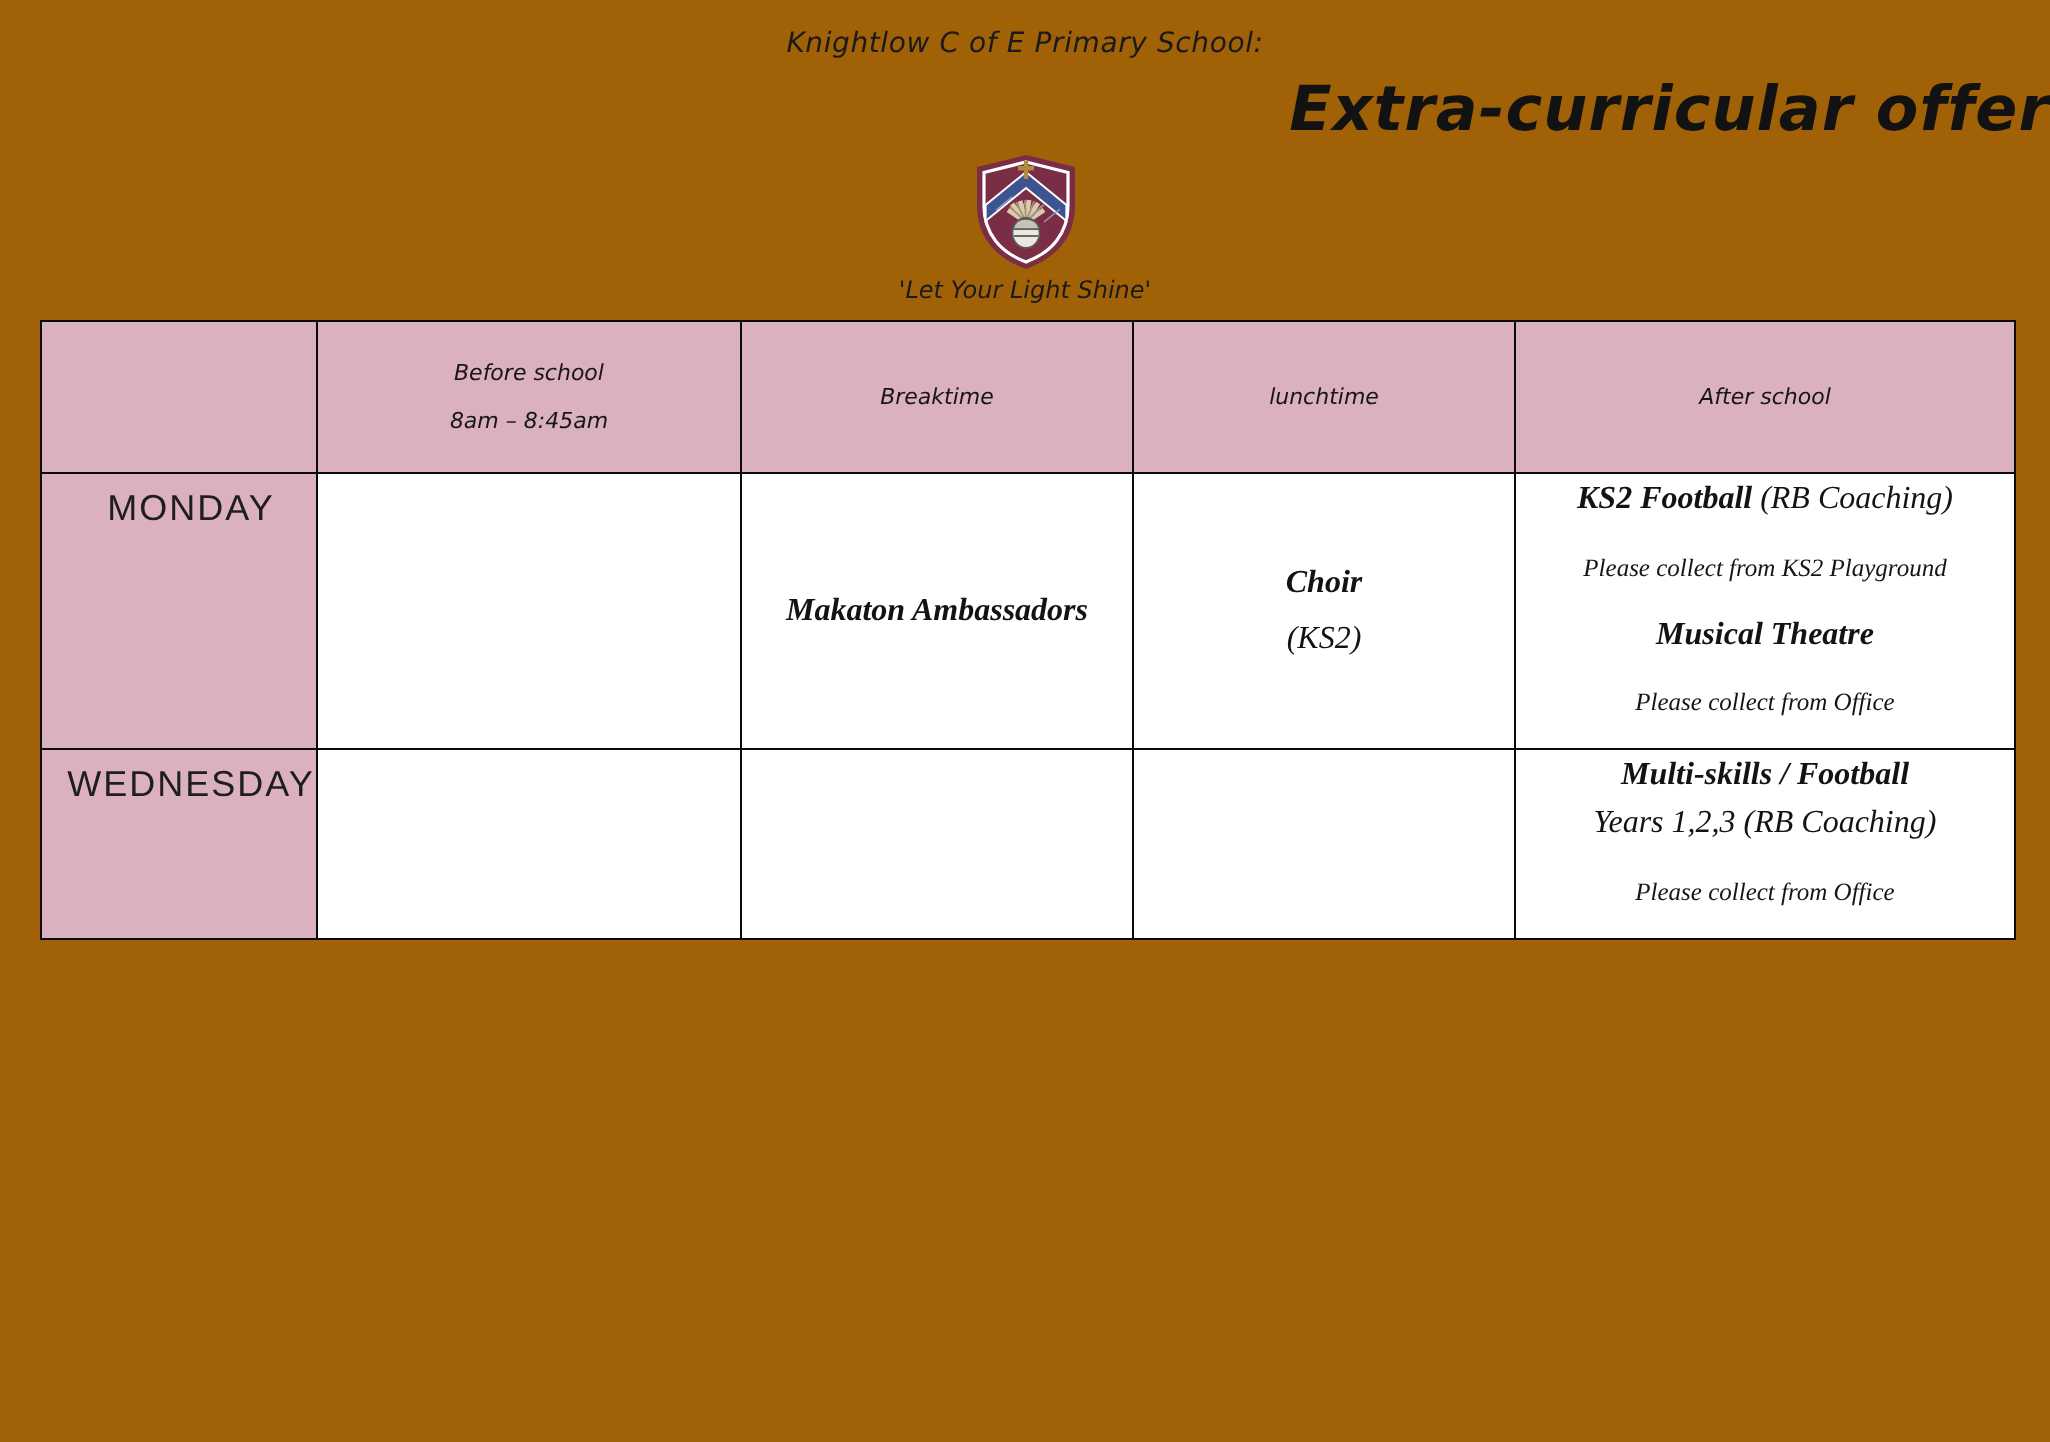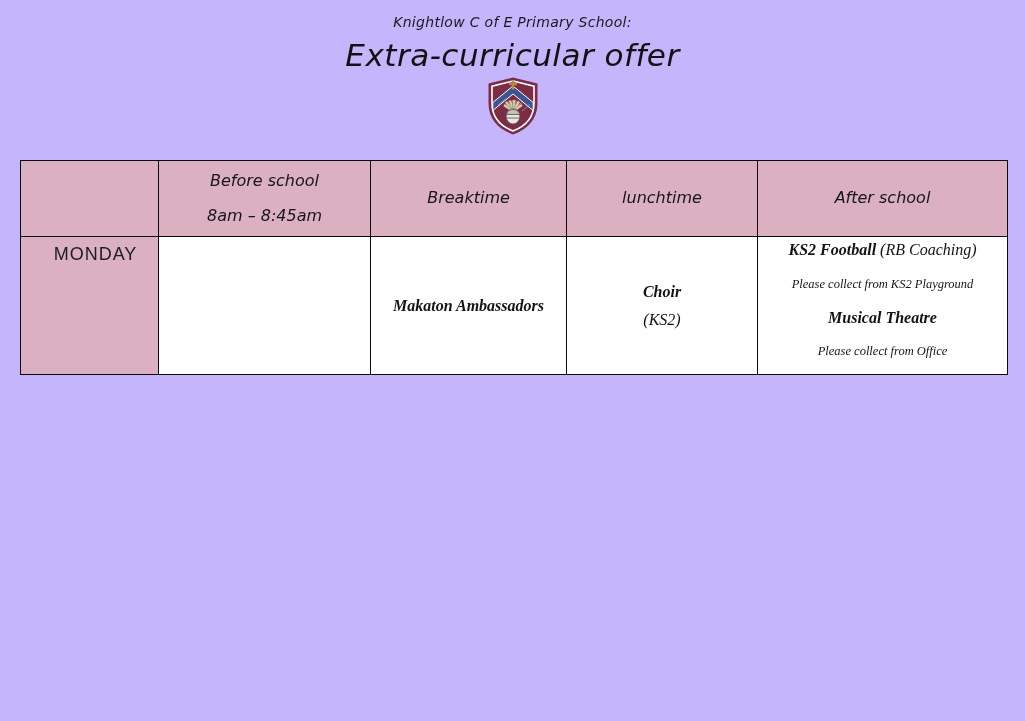--- a/index.html
+++ b/index.html
@@ -1,43 +1,44 @@
 <!DOCTYPE html>
 <html><head>
 <meta charset="utf-8">
 <style>
   * { margin: 0; padding: 0; box-sizing: border-box; }
   html, body { background: #ffffff; }
   .sheet {
     position: relative;
     width: 1025px;
     height: 721px;
-    background: #c4b5fd;
+    background: #a16207;
     font-family: "DejaVu Sans", sans-serif;
     color: #141414;
     overflow: hidden;
   }
   .script { font-family: "DejaVu Sans", sans-serif; font-style: italic; }
   .top-block {
     position: absolute;
     top: 0; left: 0; right: 0;
     text-align: center;
   }
   .school-name {
     margin-top: 14px;
     font-size: 14px;
     letter-spacing: 0.3px;
     color: #1a1a1a;
   }
   .page-title {
     margin-top: 7px;
     font-size: 31px;
-    font-weight: 400;
+    font-weight: 700;
     letter-spacing: 0.5px;
     color: #121212;
+    text-align: right;
   }
   .crest-wrap { margin-top: 4px; line-height: 0; }
   .motto {
     margin-top: 3px;
     font-size: 12px;
     color: #1a1a1a;
   }
   table.timetable {
     position: absolute;
     left: 20px;
@@ -48,21 +49,21 @@
   }
   table.timetable td, table.timetable th {
     border: 1.5px solid #0a0a0a;
     overflow: hidden;
   }
   .pink { background: #dbb0c1; }
   th.colhead {
     font-family: "DejaVu Sans", sans-serif;
     font-style: italic;
     font-weight: 400;
-    font-size: 16px;
+    font-size: 11px;
     text-align: center;
     vertical-align: middle;
     line-height: 2.15;
     color: #161616;
   }
   td.day {
     font-family: "Liberation Sans", sans-serif;
     font-size: 18px;
     font-weight: 400;
     letter-spacing: 1px;
@@ -104,20 +105,21 @@
         <rect x="23" y="6" width="8" height="2.2" fill="#b08b3e"></rect>
         <g>
           <path d="M27 34 L18 28 M27 34 L20 25 M27 34 L24 23.5 M27 34 L28.5 23 M27 34 L33 24.5 M27 34 L36 28" stroke="#d8cbb2" stroke-width="2.4" fill="none"></path>
           <path d="M27 34 L19 26.5 M27 34 L22 24 M27 34 L26.5 23 M27 34 L31 23.5 M27 34 L35 26" stroke="#a6936f" stroke-width="0.9" fill="none"></path>
           <ellipse cx="27" cy="39.5" rx="6.8" ry="7.5" fill="#ece8df" stroke="#5a5a5a" stroke-width="0.9"></ellipse>
           <path d="M20.5 37.5 L33.6 37.5 M21 41 L33.2 41" stroke="#6a6a6a" stroke-width="1" fill="none"></path>
           <path d="M27 32.5 C30 32.5 33 34 33.6 37.5 L20.5 37.5 C21.2 34 24 32.5 27 32.5 Z" fill="#c9c2b4" stroke="#5a5a5a" stroke-width="0.8"></path>
         </g>
       </svg>
     </div>
+    <div class="motto script">'Let Your Light Shine'</div>
   </div>
 
   <table class="timetable">
     <colgroup>
       <col style="width:138px">
         <col style="width:212px">
         <col style="width:196px">
         <col style="width:191px">
         <col style="width:250px">
     </colgroup>
@@ -145,18 +147,29 @@
       </td>
       <td class="cell">
         <div class="ln"><span class="b">KS2 Football</span> <span>(RB Coaching)</span></div>
         <div class="note">Please collect from KS2 Playground</div>
         <div class="ln b">Musical Theatre</div>
         <div class="note">Please collect from Office</div>
       </td>
     </tr>
 
 
+    <tr style="height:91px">
+      <td class="pink day">WEDNESDAY</td>
+      <td class="cell"></td>
+      <td class="cell"></td>
+      <td class="cell"></td>
+      <td class="cell">
+        <div class="b ln">Multi-skills / Football</div>
+        <div class="ln">Years 1,2,3 (RB Coaching)</div>
+        <div class="note">Please collect from Office</div>
+      </td>
+    </tr>
 
 
   </tbody>
     </table>
 
 </div>
 
 </body></html>

